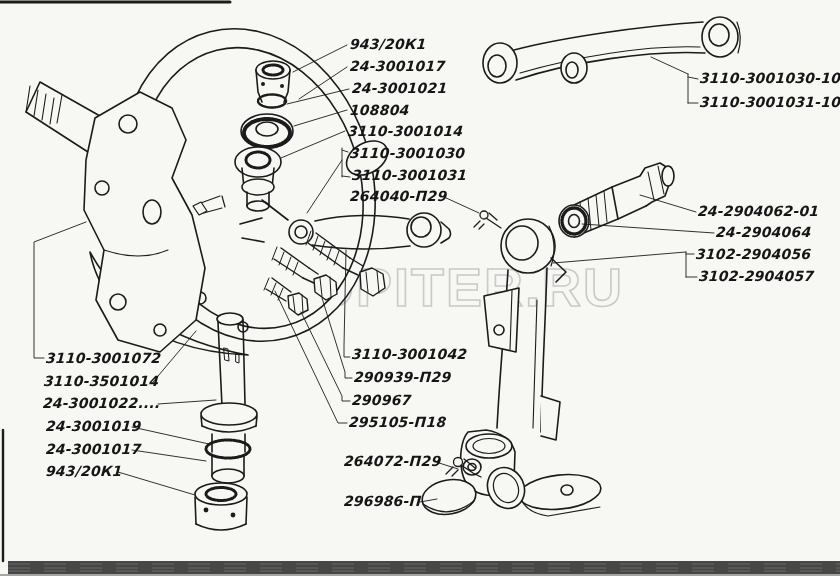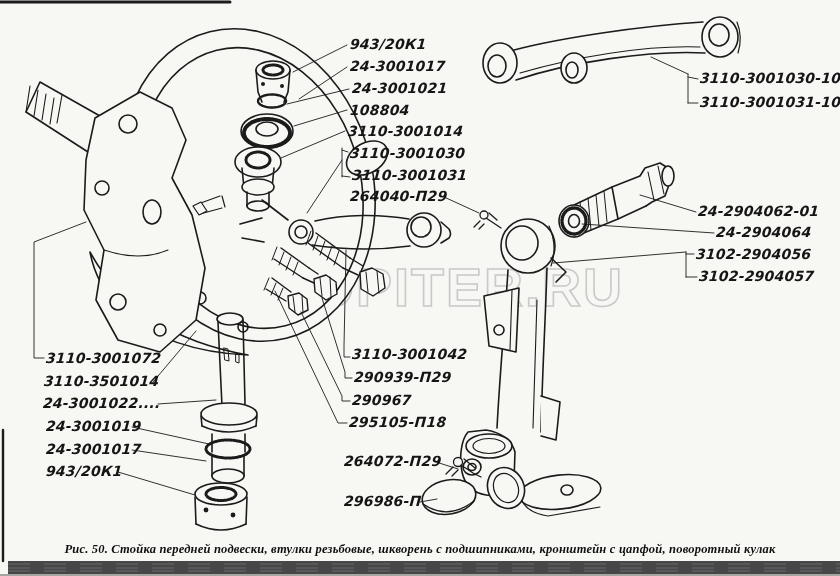--- a/index.html
+++ b/index.html
@@ -252,15 +252,14 @@
 <div class="lbl" style="left:46px;top:463px">943/20К1</div>
 
 <div class="lbl" style="left:352px;top:346px">3110-3001042</div>
 <div class="lbl" style="left:354px;top:369px">290939-П29</div>
 <div class="lbl" style="left:352px;top:392px">290967</div>
 <div class="lbl" style="left:349px;top:414px">295105-П18</div>
 
 <div class="lbl" style="left:344px;top:453px">264072-П29</div>
 <div class="lbl" style="left:344px;top:493px">296986-П</div>
 
-<div class="caption">Рис. 50. Стойка передней подвески, втулки резьбовые, шкворень с подшипниками, кронштейн с цапфой, поворотный кулак</div>
 
 </div>
 
 </body></html>

